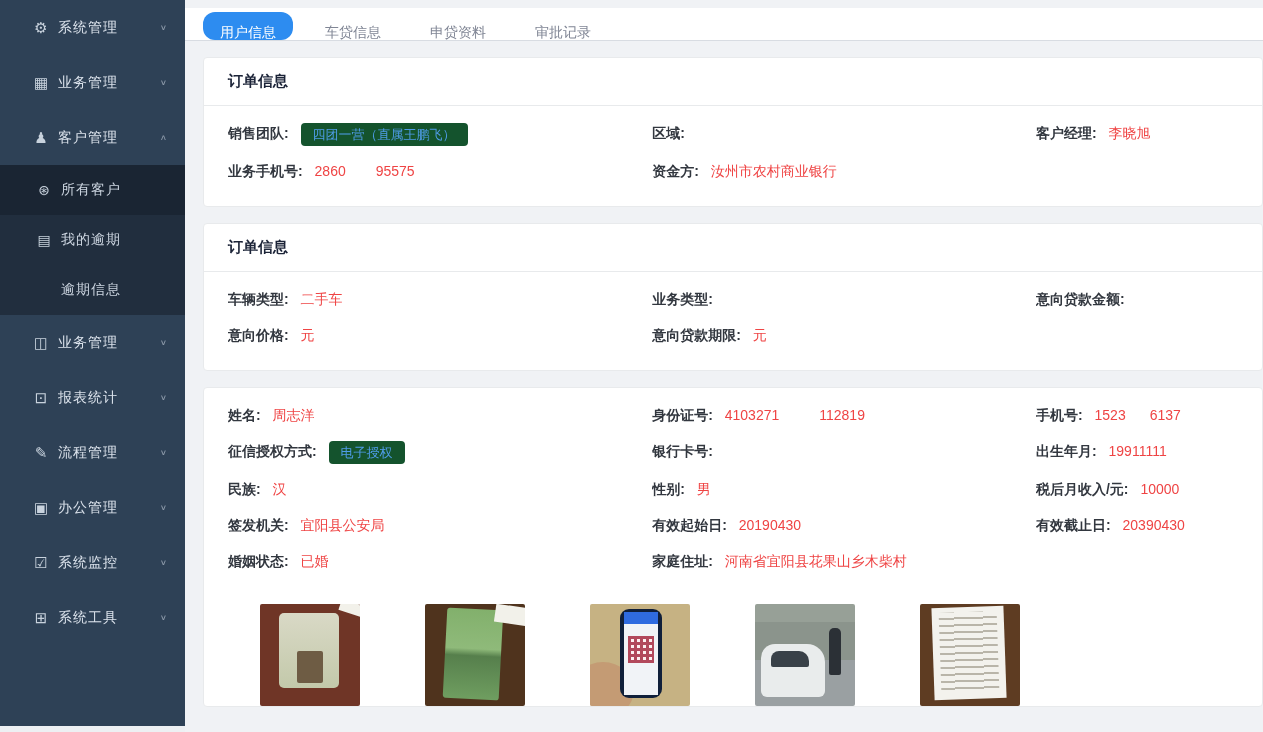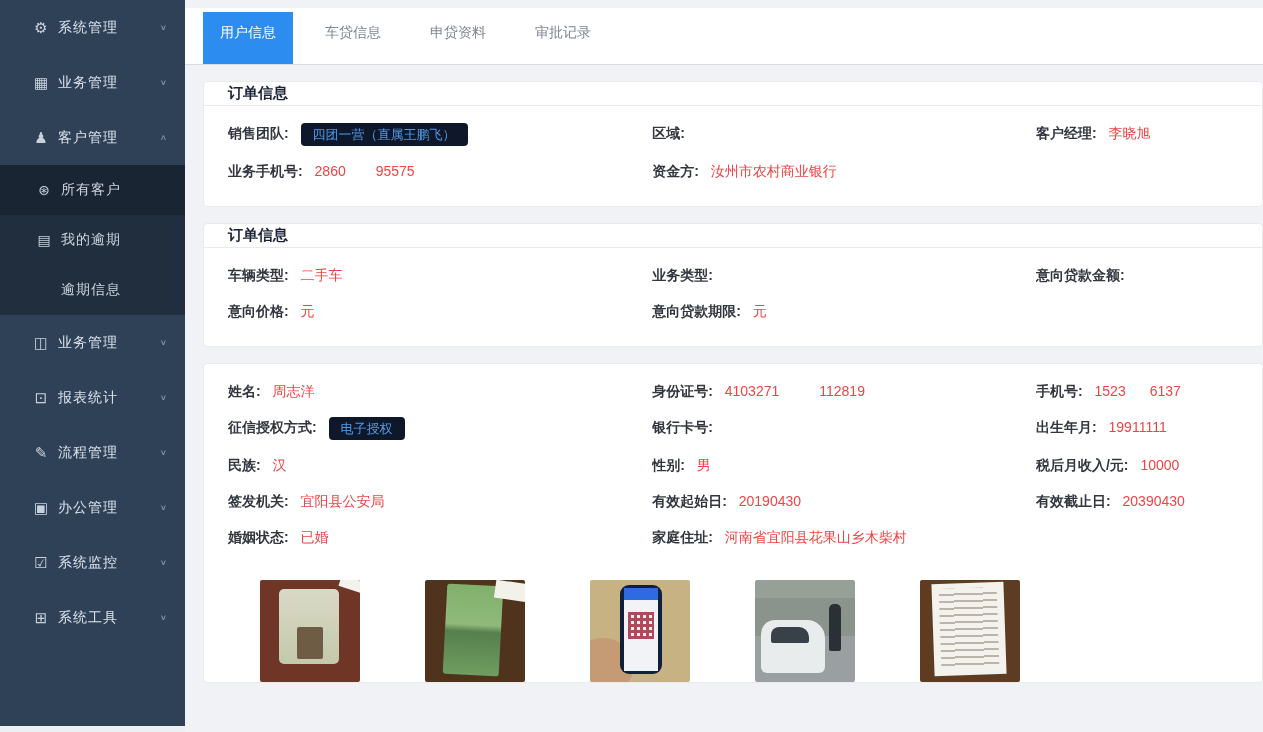--- a/index.html
+++ b/index.html
@@ -15,33 +15,33 @@
   .mi-icon{width:16px;margin-right:9px;font-size:15px;color:#c8d2dd;text-align:center;flex:0 0 16px;}
   .mi-label{flex:1;font-size:14px;letter-spacing:1px;}
   .mi-chev{font-size:10px;color:#8b98a8;transform:scaleY(.8);}
   .submenu{background:#212e3e;}
   .sub-item{height:50px;display:flex;align-items:center;padding:0 18px 0 36px;color:#ccd5e0;cursor:pointer;}
   .sub-item .mi-icon{font-size:14px;}
   .sub-item.active{background:#1a2533;}
   
   .content{flex:1;min-width:0;background:#f0f2f5;padding-top:8px;display:flex;flex-direction:column;overflow:hidden;}
   .tabs-bar{background:#fff;border-bottom:1px solid #d8dce2;padding:4px 0 0 18px;display:flex;align-items:flex-end;flex:0 0 auto;}
-  .tab{height:52px;line-height:40px;padding:0 17px;margin-right:15px;color:#808695;cursor:pointer;font-size:14px;}
+  .tab{height:28px;line-height:40px;padding:0 17px;margin-right:15px;color:#808695;cursor:pointer;font-size:14px;border-radius:12px;}
   .tab.active{background:#2d8cf0;color:#fff;}
   .scroll-area{flex:1;overflow:hidden;}
   .card{background:#fff;border:1px solid #e8eaec;border-radius:4px;margin:16px 0 0 18px;}
-  .card-header{padding:2px 24px;border-bottom:1px solid #e8eaec;}
+  .card-header{padding:14px 24px;border-bottom:1px solid #e8eaec;}
   .card-title{font-weight:bold;font-size:15px;color:#1c2438;}
   .card-body{padding:16px 24px 24px;display:grid;grid-template-columns:42% 38% 20%;row-gap:14px;}
   .field{line-height:22px;white-space:nowrap;overflow:hidden;}
   .fl{font-weight:bold;color:#32373f;margin-right:8px;}
   .fv{color:#ef4444;}
   .redact{display:inline-block;height:10px;}
   .r24{width:24px;} .r30{width:30px;} .r40{width:40px;}
-  .tag{display:inline-block;background:#0f172a;color:#4f9ce8;border-radius:4px;padding:3px 12px;font-size:13px;line-height:17px;vertical-align:middle;cursor:pointer;}
+  .tag{display:inline-block;background:#14532d;color:#4f9ce8;border-radius:4px;padding:3px 12px;font-size:13px;line-height:17px;vertical-align:middle;cursor:pointer;}
   
   .photos{display:flex;gap:65px;padding:8px 24px 0 56px;}
   .photo-item{width:100px;display:flex;flex-direction:column;align-items:center;cursor:pointer;}
   .ph{width:100px;height:102px;position:relative;overflow:hidden;border-radius:2px;flex:0 0 auto;}
   .scrap{position:absolute;background:#f2f1ea;display:block;}
   
   .ph1{background:#6f3526;}
   .ph1::before{content:"";position:absolute;left:19%;top:9%;width:60%;height:74%;background:linear-gradient(#d9d9c6,#c3c9aa);border-radius:5px;}
   .ph1::after{content:"";position:absolute;left:37%;top:46%;width:26%;height:32%;background:#6e5c44;border-radius:2px;}
   .ph1 .s1{width:26px;height:14px;right:-6px;top:-4px;transform:rotate(18deg);}

